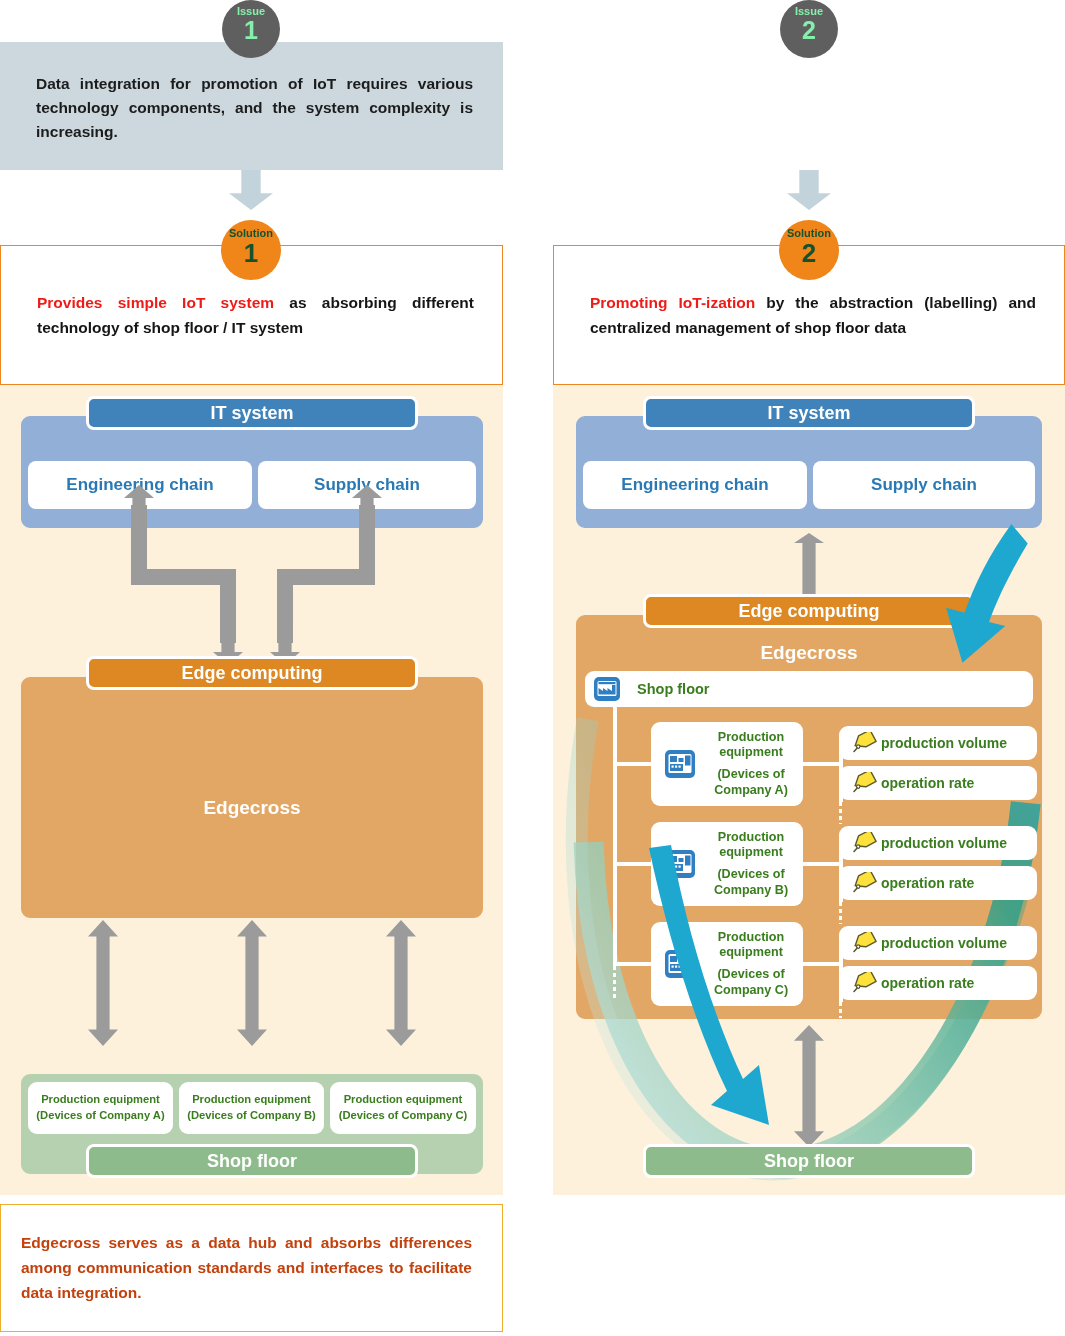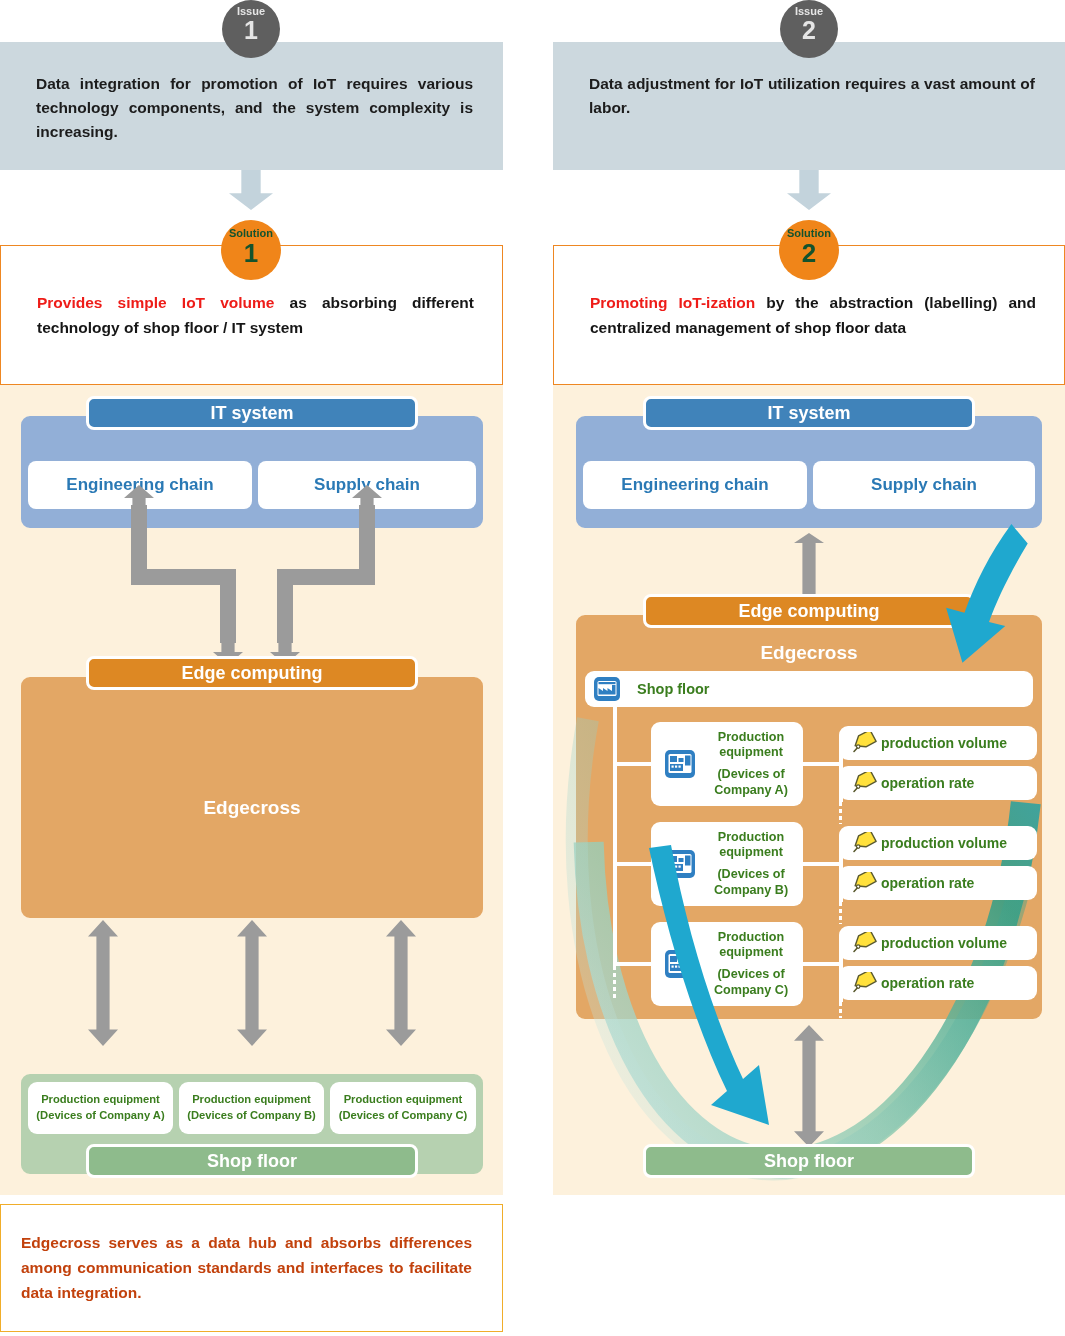--- a/index.html
+++ b/index.html
@@ -11,21 +11,21 @@
   .panel.p1 { left:0; }
   .panel.p2 { left:553px; width:512px; }
 
   
   .issue-box { position:absolute; left:0; top:42px; width:100%; height:128px;
      background:#ccd8de; }
   .issue-text { position:absolute; left:36px; right:30px; top:30px;
      font-size:15.5px; font-weight:bold; color:#1c1c1c; line-height:1.55;
      text-align:justify; }
   .issue-badge { position:absolute; top:0; width:58px; height:58px; border-radius:50%;
-     background:#5f5f5f; color:#e5e5e5; text-align:center; z-index:6; }
+     background:#5f5f5f; color:#86efac; text-align:center; z-index:6; }
   .issue-badge .b-lab { font-size:11px; font-weight:bold; padding-top:6px; line-height:1.05;}
   .issue-badge .b-num { font-size:25px; font-weight:bold; line-height:1.0; }
 
   
   .fatarrow { position:absolute; width:44px; height:40px; background:#c3d3dc;
      clip-path: polygon(28% 0,72% 0,72% 58%,100% 58%,50% 100%,0 58%,28% 58%); }
 
   
   .sol-box { position:absolute; left:0; width:100%;
      border:1.6px solid #ee8722; background:#fff; }
@@ -112,21 +112,21 @@
       <div class="issue-text">Data integration for promotion of IoT requires various technology components, and the system complexity is increasing.</div>
     </div>
     <div class="issue-badge" style="left:222px;">
       <div class="b-lab">Issue</div>
       <div class="b-num">1</div>
     </div>
     <div class="fatarrow" style="left:229px; top:170px;"></div>
 
     <div class="sol-box" style="top:245px; height:140px;">
       <div class="sol-text" style="top:44px;">
-        <span class="hl">Provides simple IoT volume</span><span> as absorbing different technology of shop floor / IT system</span>
+        <span class="hl">Provides simple IoT system</span><span> as absorbing different technology of shop floor / IT system</span>
       </div>
     </div>
     <div class="sol-badge" style="left:221px; top:220px;">
       <div class="b-lab">Solution</div>
       <div class="b-num">1</div>
     </div>
 
     <div class="diagram" style="top:385px; height:810px;">
 
       <div class="itbox" style="left:18px; top:28px; width:468px; height:118px;"></div>
@@ -168,23 +168,20 @@
       <div class="shopfloor" style="left:86px; top:759px; width:332px; height:34px;">Shop floor</div>
     </div>
 
     <div class="caption" style="top:1204px; height:128px;">
       <div class="caption-text" style="top:26px;">Edgecross serves as a data hub and absorbs differences among communication standards and interfaces to facilitate data integration.</div>
     </div>
   </div>
 
   <div class="panel p2">
 
-    <div class="issue-box">
-      <div class="issue-text">Data adjustment for IoT utilization requires a vast amount of labor.</div>
-    </div>
     <div class="issue-badge" style="left:227px;">
       <div class="b-lab">Issue</div>
       <div class="b-num">2</div>
     </div>
     <div class="fatarrow" style="left:234px; top:170px;"></div>
 
     <div class="sol-box" style="top:245px; height:140px;">
       <div class="sol-text" style="top:44px;">
         <span class="hl">Promoting IoT-ization</span><span> by the abstraction (labelling) and centralized management of shop floor data</span>
       </div>

